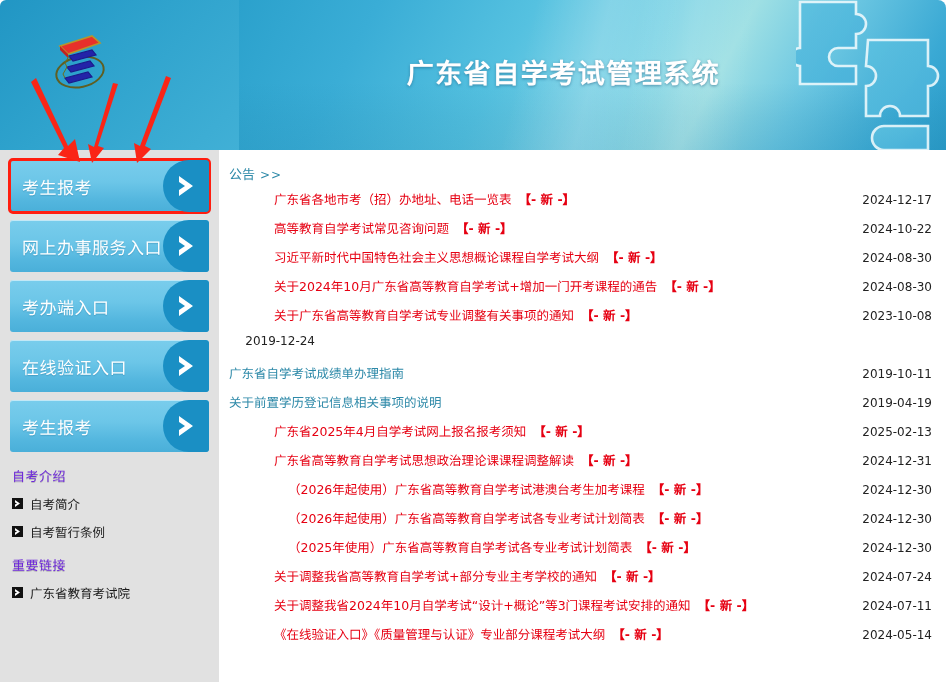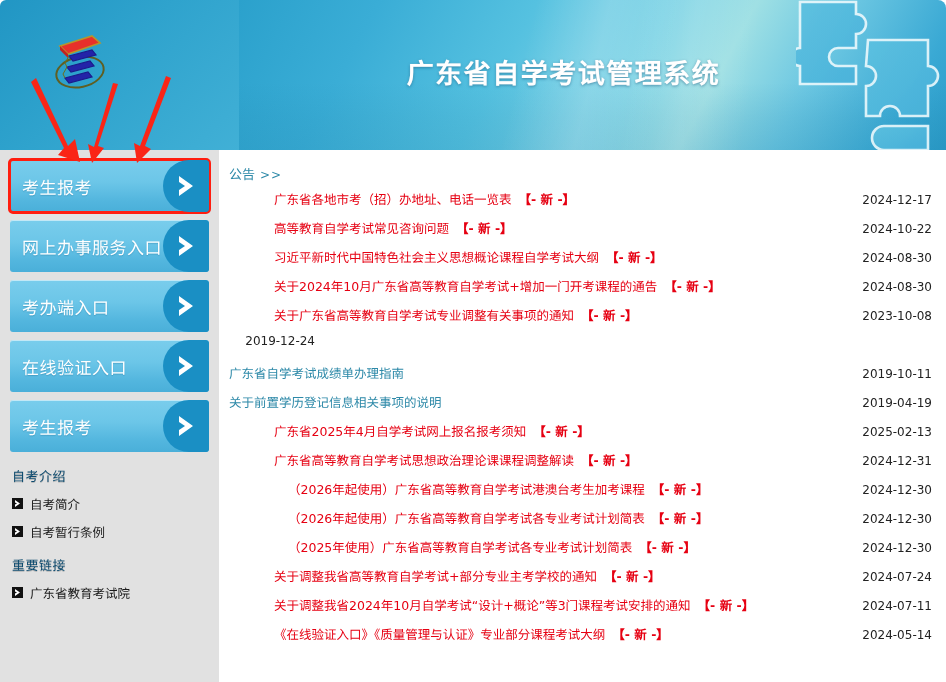--- a/index.html
+++ b/index.html
@@ -151,21 +151,21 @@
     width: 20px;
     height: 22px;
   }
   .nav-btn.highlighted {
     outline: 3px solid #ff1d0f;
     outline-offset: -1px;
     z-index: 5;
   }
 
   .side-section-title {
-    color: #0c4a6e;
+    color: #6d28d9;
     font-size: 13px;
     margin: 14px 0 6px 2px;
     letter-spacing: 0.5px;
     text-shadow: 0 1px 0 rgba(150,150,150,0.55);
   }
   .side-link {
     display: flex;
     align-items: center;
     gap: 7px;
     margin: 9px 0 9px 2px;

